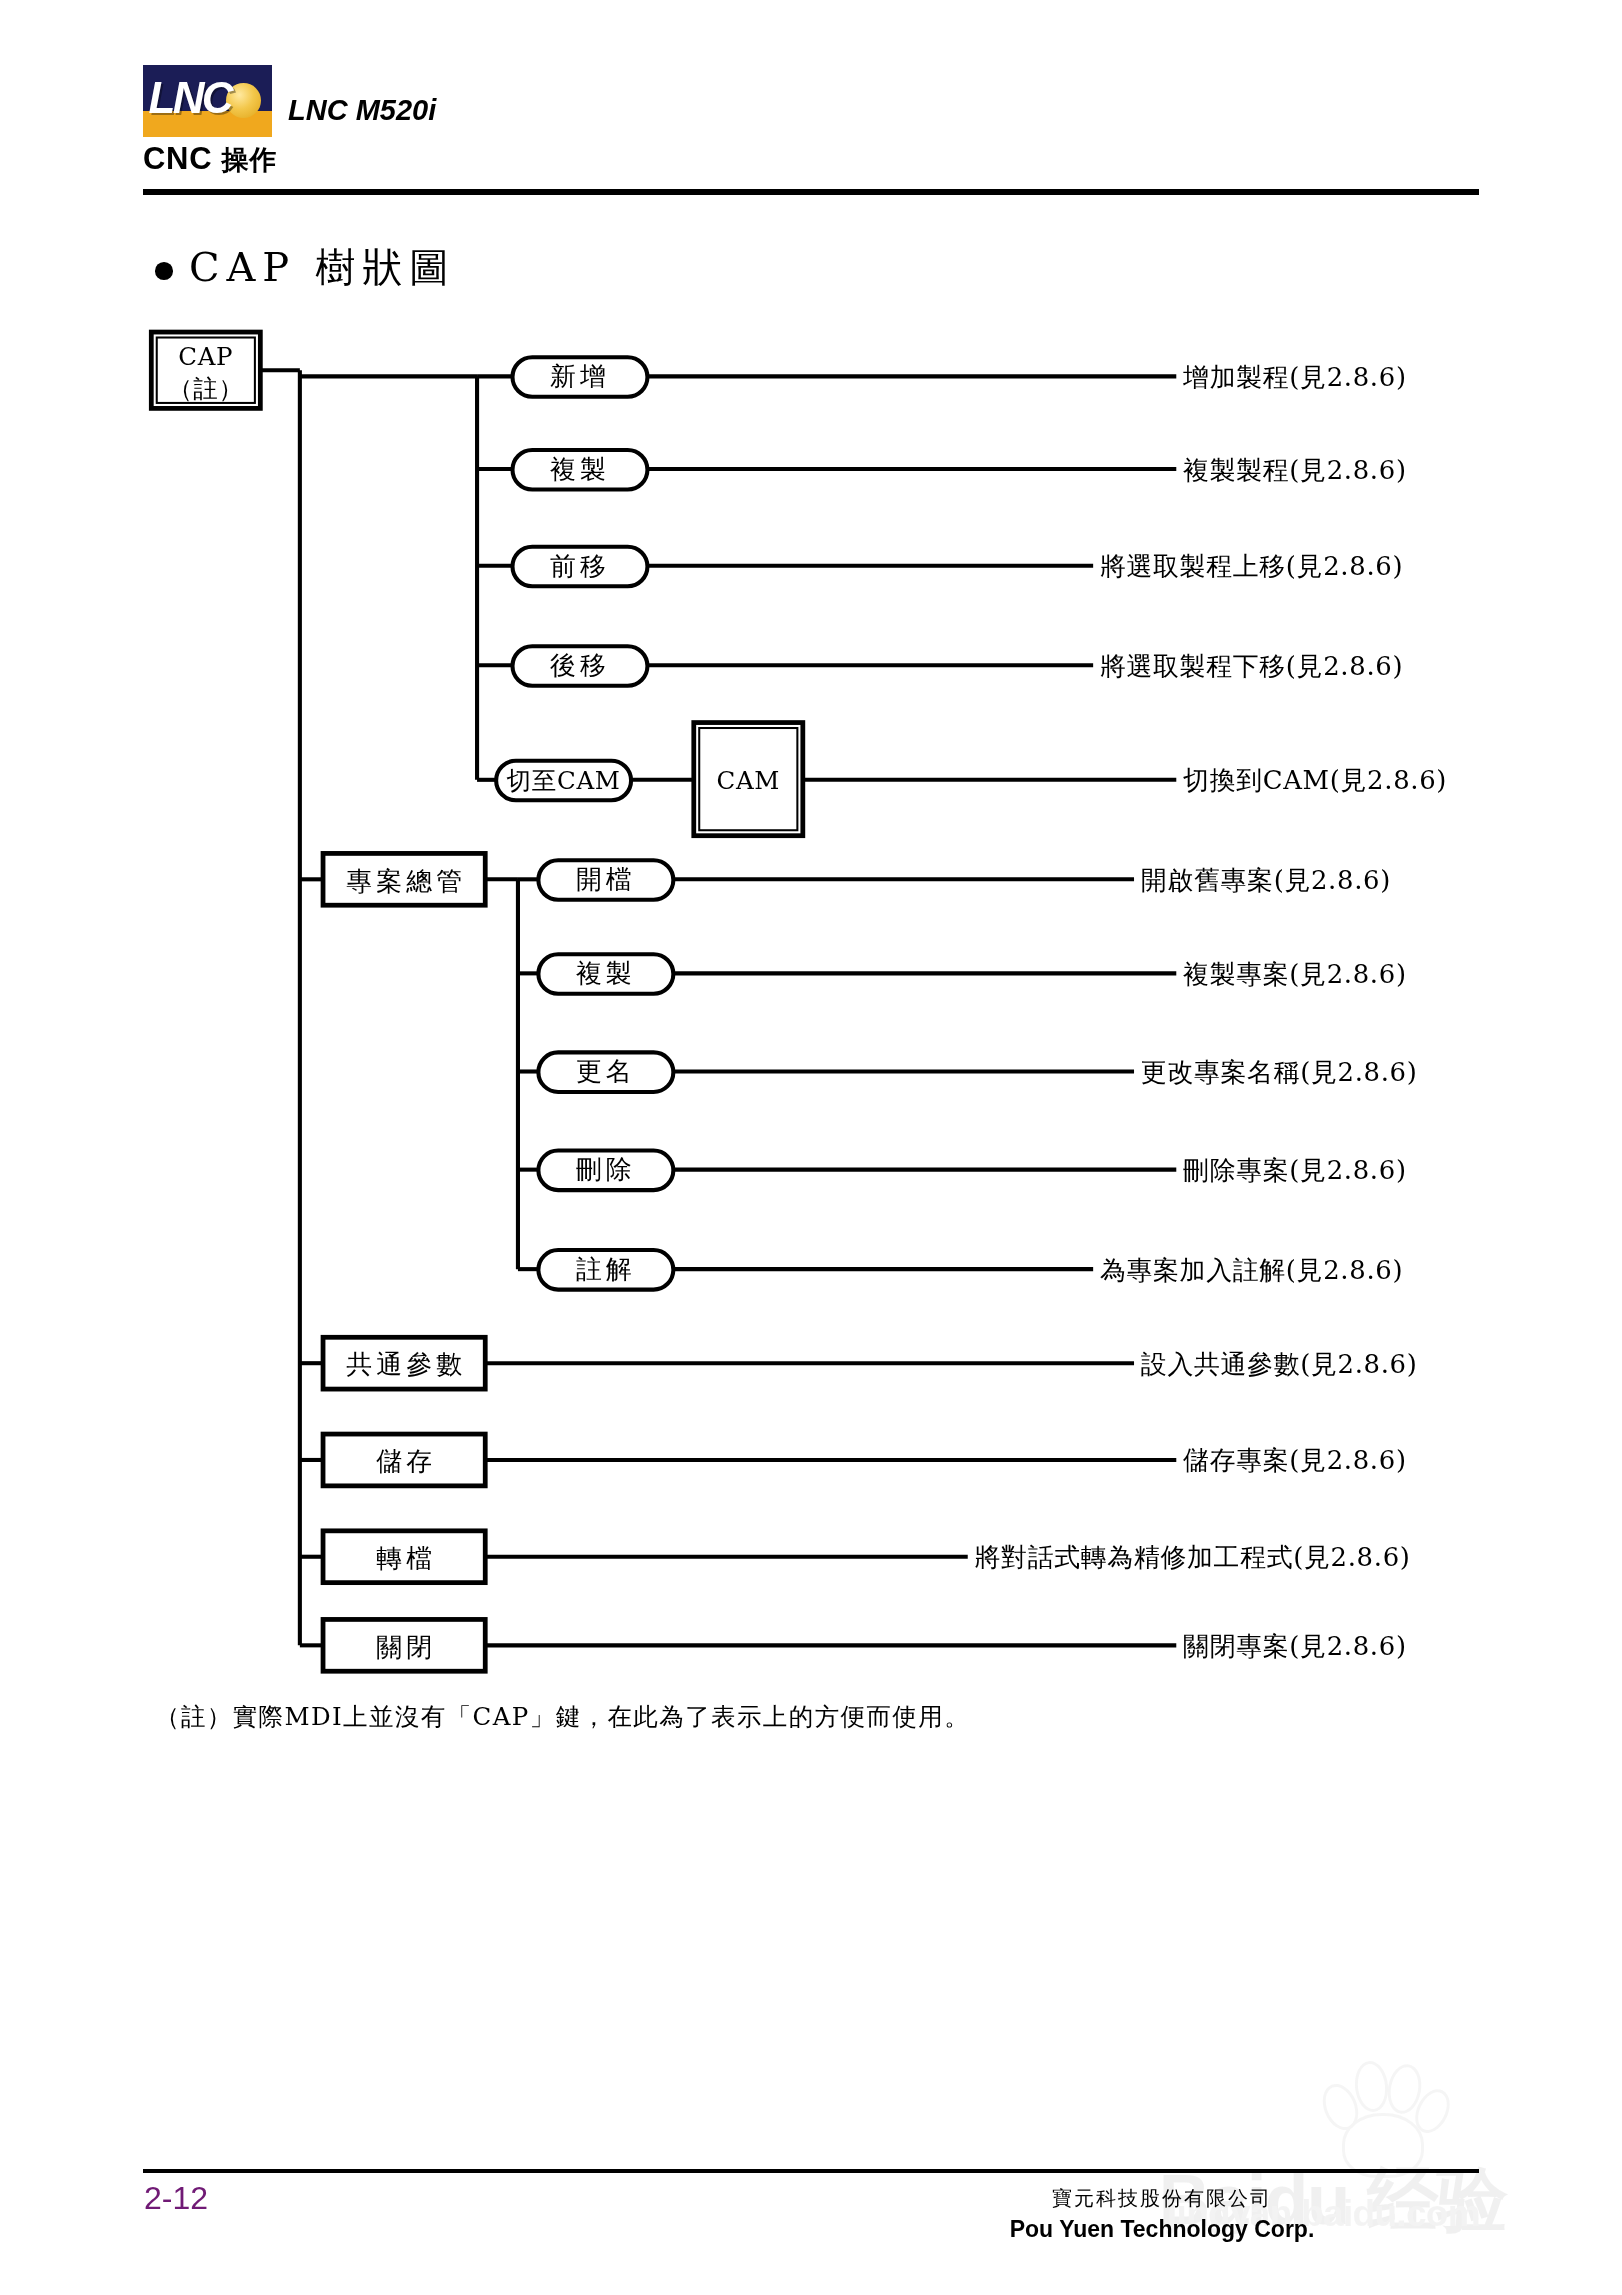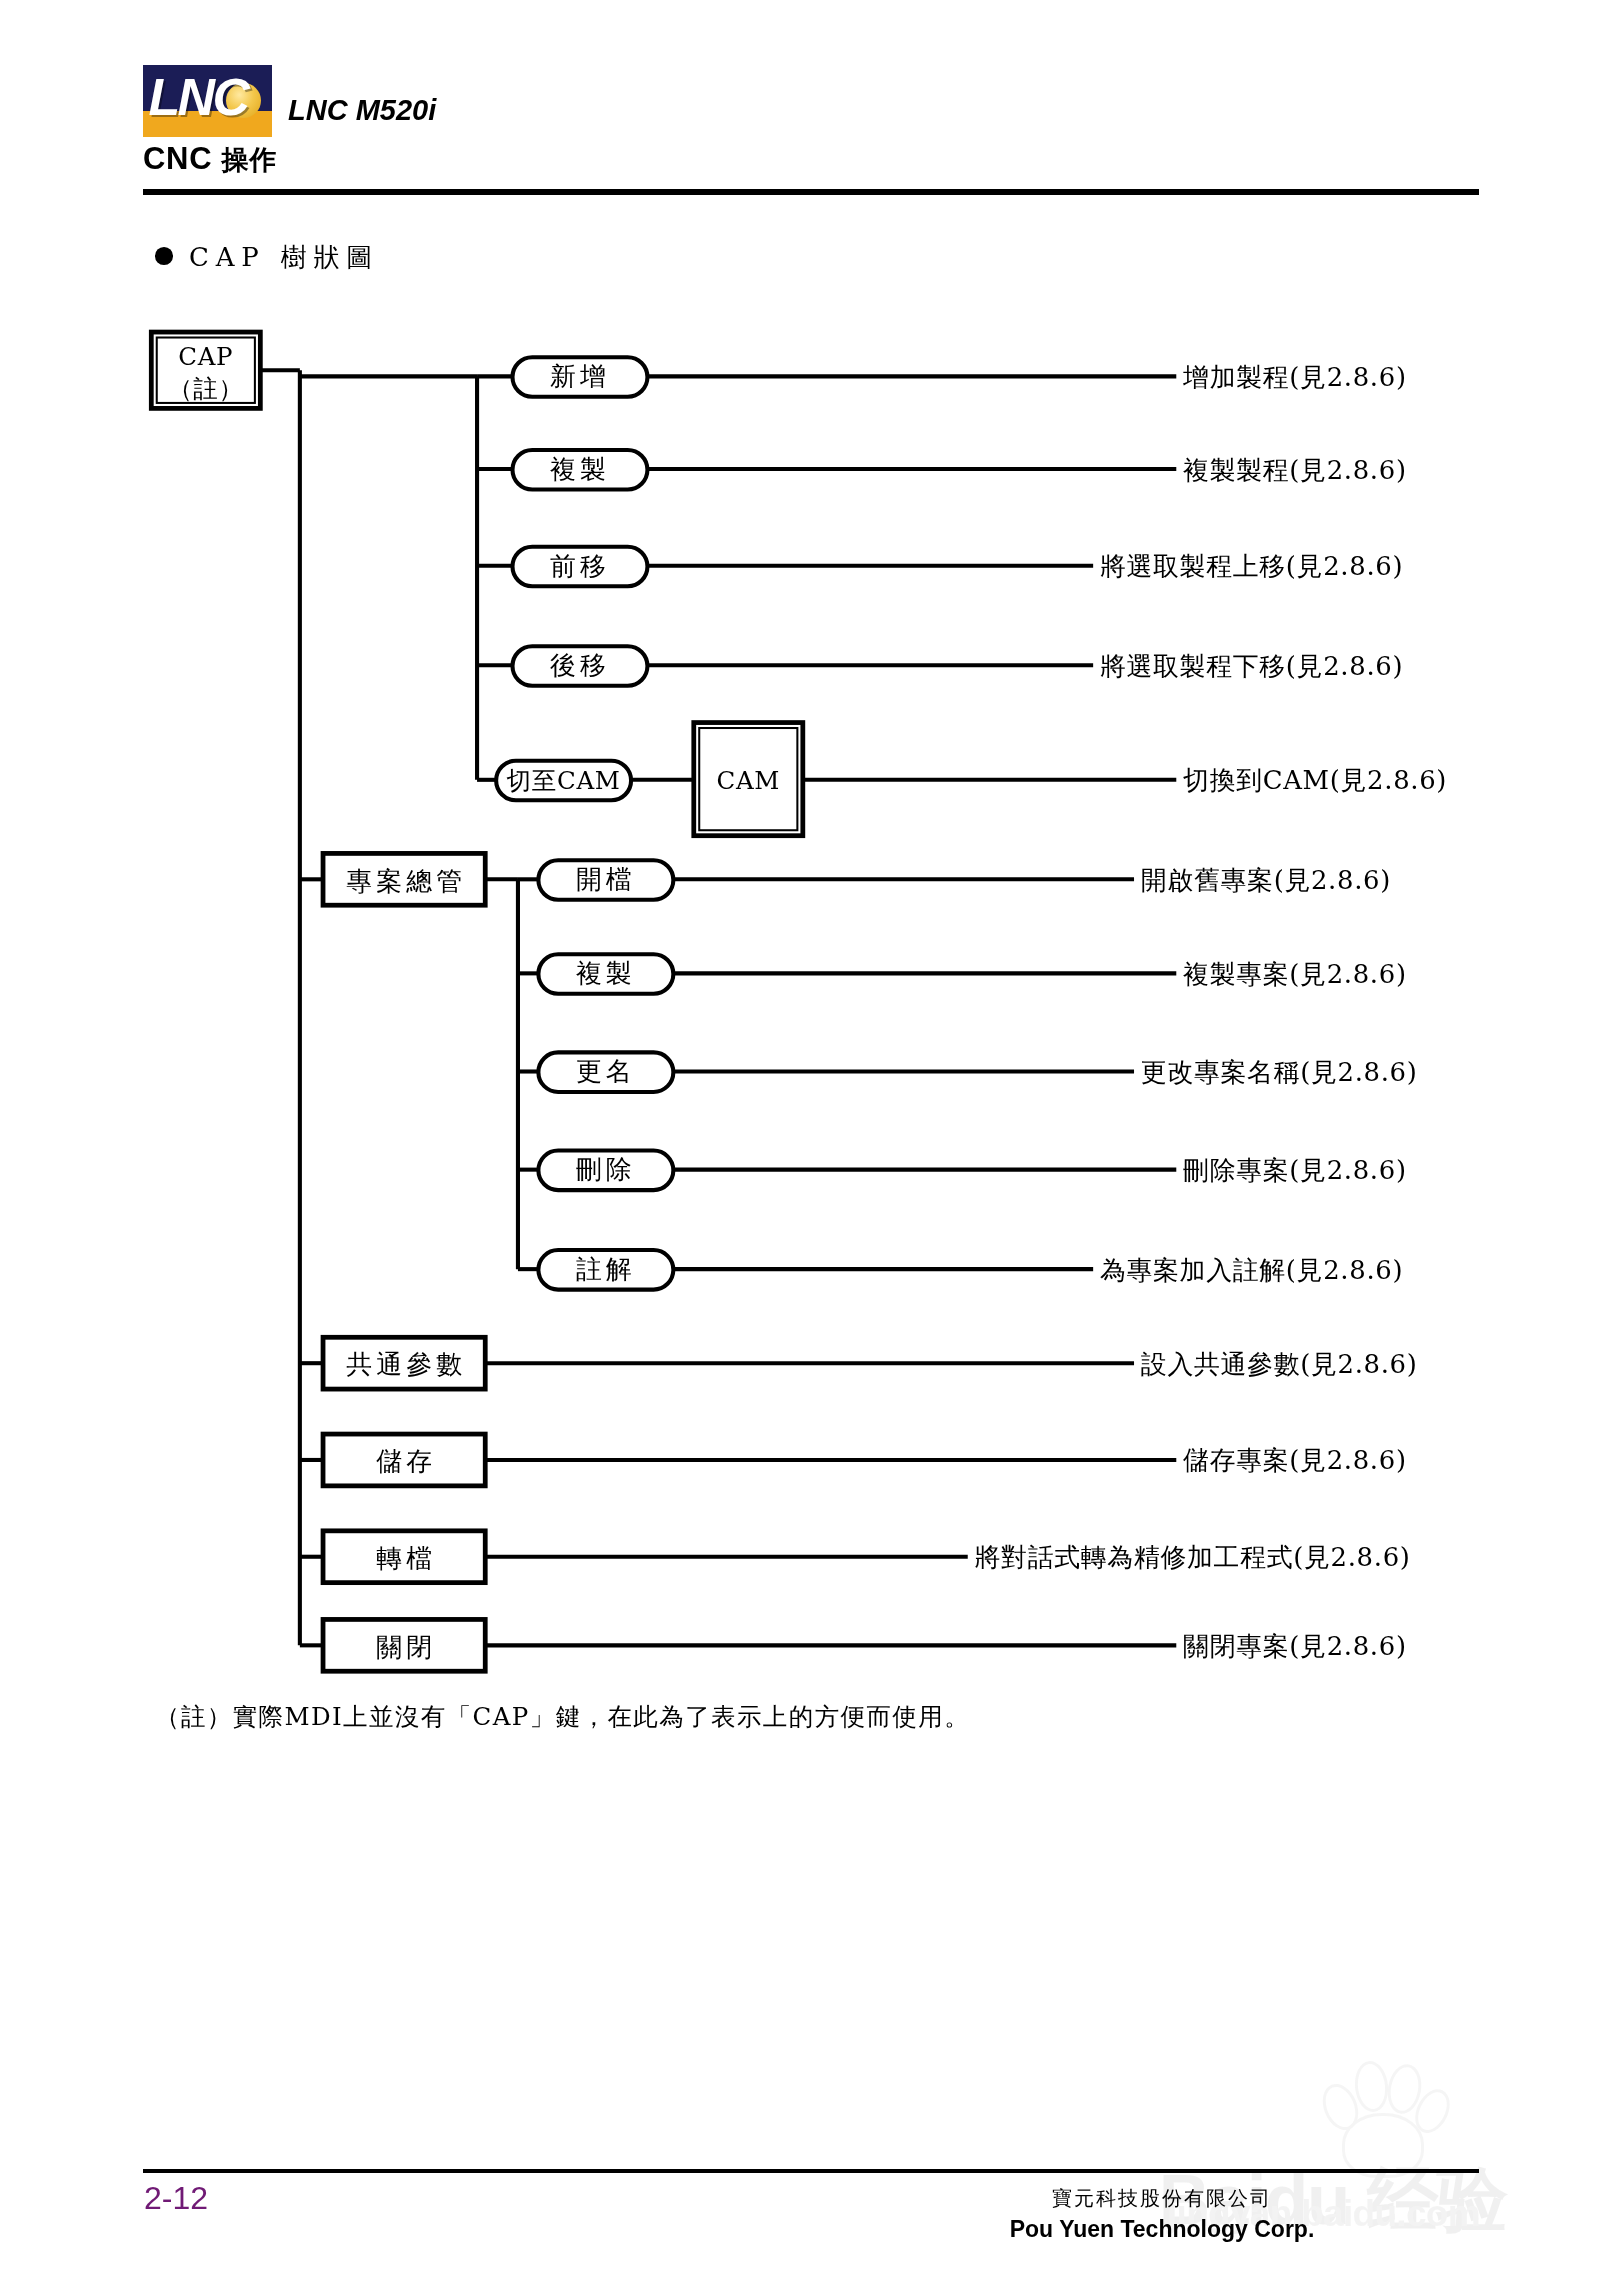--- a/index.html
+++ b/index.html
@@ -21,21 +21,21 @@
     overflow:hidden;
   }
   .logo-box .band {
     position:absolute; left:0; bottom:0; width:100%; height:26px;
     background:#f0a81e;
   }
   .logo-box .lnc {
     position:absolute; left:5.5px; top:4.1px;
     font-family:"Liberation Sans", sans-serif;
     font-weight:bold; font-style:italic;
-    font-size:52px; line-height:57px; color:#ffffff;
+    font-size:44px; line-height:57px; color:#ffffff;
     letter-spacing:-2.7px;
     text-shadow: 2px 2px 0 rgba(0,0,0,.35);
   }
   .logo-box .dot {
     position:absolute; left:83px; top:17.7px; width:35px; height:35px;
     border-radius:50%;
     background:radial-gradient(circle at 38% 34%, #ffe9a0 0%, #f3c74b 45%, #e0a417 100%);
   }
   .model {
     position:absolute; left:134px; top:29px;
@@ -50,21 +50,21 @@
     letter-spacing:0.7px;
   }
   .subtitle .cjk { font-family:"DejaVu Serif", serif; font-weight:bold; font-size:27px; }
   .header-rule {
     position:absolute; left:143px; top:189px; width:1336px; height:6.1px; background:#000;
   }
 
   
   .section-title {
     position:absolute; left:155px; top:240px;
-    font-size:26px; letter-spacing:6.8px; color:#000; white-space:nowrap;
+    font-size:40px; letter-spacing:6.8px; color:#000; white-space:nowrap;
   }
   .section-title .bullet {
     display:inline-block; width:17.7px; height:17.7px; border-radius:50%;
     background:#000; vertical-align:1.4px; margin-right:16.4px;
   }
 
   
   #diagram { position:absolute; left:0; top:0; width:1622px; height:1745px; }
 
   

